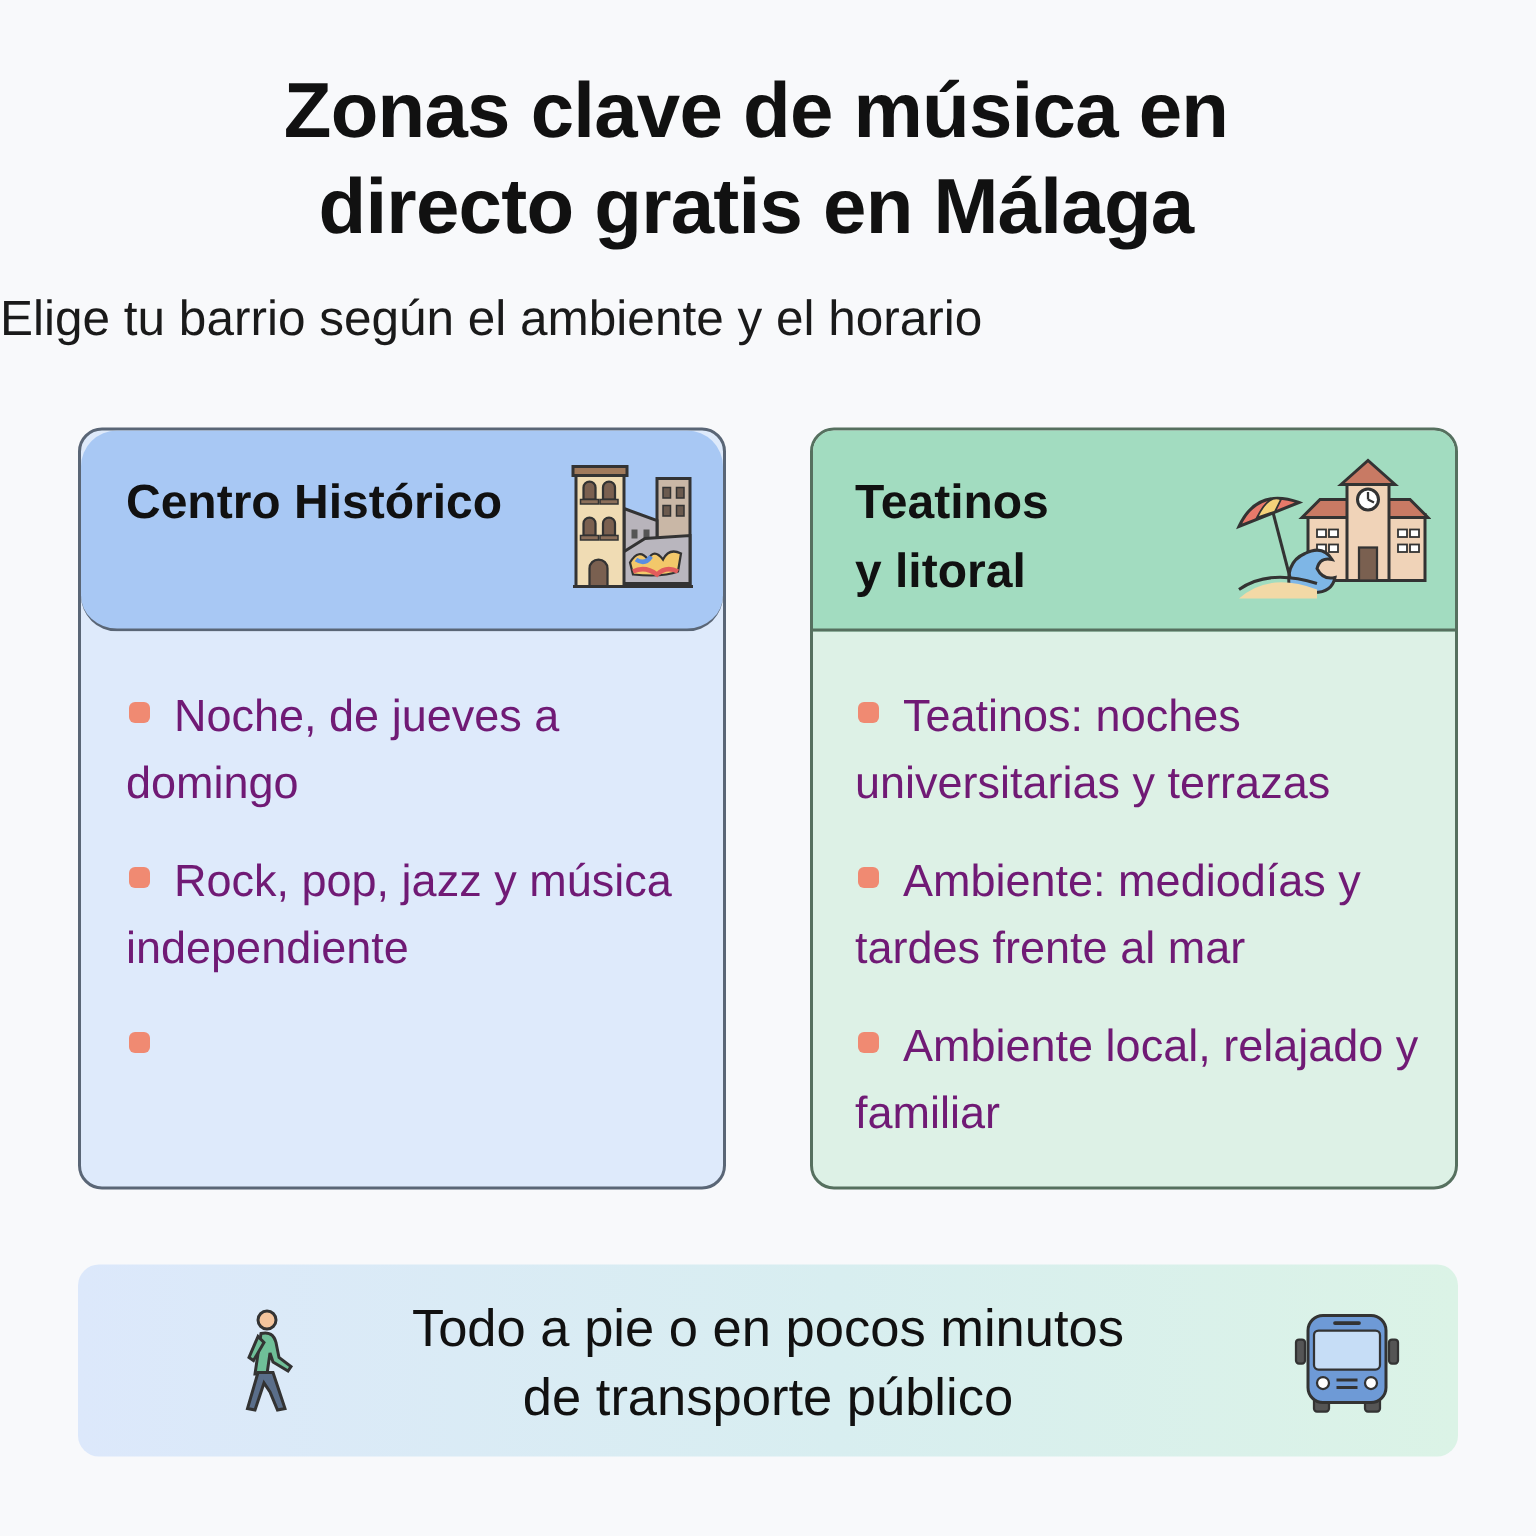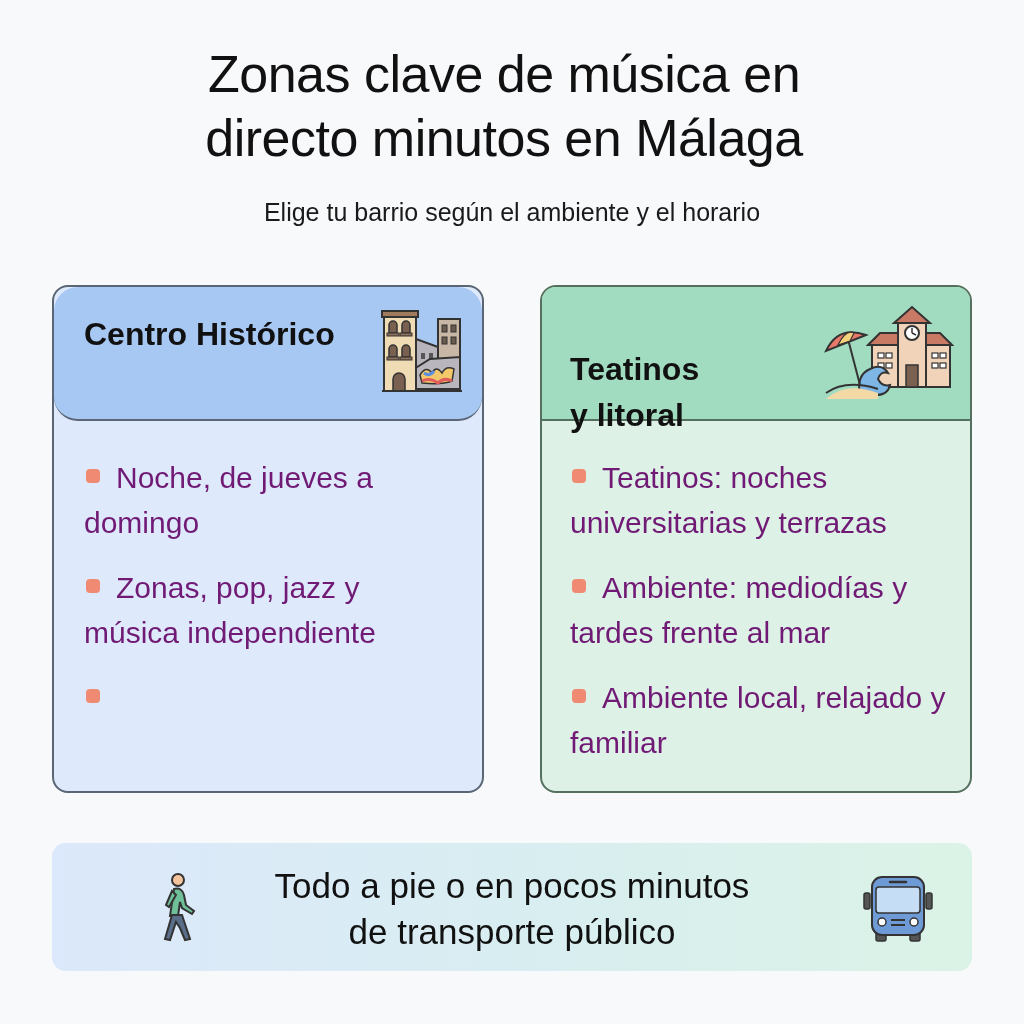--- a/index.html
+++ b/index.html
@@ -7,31 +7,31 @@
     body {
       background: #f8f9fb;
       font-family: "Liberation Sans", "DejaVu Sans", sans-serif;
       color: #111;
       position: relative;
       overflow: hidden;
     }
     .title {
       position: absolute; left: 0; right: 16px; top: 42px;
       text-align: center;
-      font-weight: 400;
+      font-weight: 700;
       font-size: 52px;
       line-height: 64px;
       letter-spacing: -0.5px;
       color: #111;
     }
     .title span { display: block; }
     .subtitle {
       position: absolute; left: 0; right: 0; top: 190px;
-      text-align: center;
-      font-size: 25px;
+      text-align: left;
+      font-size: 33px;
       line-height: 44px;
       color: #1a1a1a;
     }
     .card {
       position: absolute;
       top: 285px;
       width: 432px;
       height: 508px;
       border-radius: 16px;
       border: 2px solid #5a6676;
@@ -46,21 +46,21 @@
     }
     .card.left .card-head { background: #a8c8f4; border-radius: 24px; }
     .card.right .card-head { background: #a2dcc0; border-bottom-color: #56705f; }
     .card-title {
       position: absolute; left: 30px; top: 24px;
       font-weight: 700;
       font-size: 32px;
       line-height: 46px;
       color: #111;
     }
-    .card.right .card-title { left: 28px; margin-top: 35px; }
+    .card.right .card-title { left: 28px; }
     .card-title span { display: block; }
     .card-icon { position: absolute; }
     .card.left .card-icon { left: 326px; top: 22px; width: 84px; height: 86px; }
     .card.right .card-icon { left: 282px; top: 16px; width: 130px; height: 100px; }
     .bullets {
       position: absolute; left: 30px; right: 20px; top: 168px;
     }
     .card.right .bullets { left: 28px; }
     .bullet {
       font-size: 30px;
@@ -94,21 +94,21 @@
     }
     .footer-text span { display: block; }
     .walker-icon { position: absolute; left: 104px; top: 28px; width: 48px; height: 72px; }
     .bus-icon { position: absolute; left: 808px; top: 30px; width: 76px; height: 70px; }
   </style>
 </head>
 <body>
 
 <div class="title">
   <span>Zonas clave de música en</span>
-  <span>directo minutos en Málaga</span>
+  <span>directo gratis en Málaga</span>
 </div>
 <div class="subtitle">Elige tu barrio según el ambiente y el horario</div>
 
 <div class="card left">
   <div class="card-head">
     <div class="card-title">
       <span>Centro Histórico</span>
     </div>
     <svg class="card-icon" viewBox="0 0 84 86">
 
@@ -139,21 +139,21 @@
       <rect x="20" y="48" width="12" height="3" fill="#8c6f5a" stroke="#333" stroke-width="1"></rect>
       <path d="M13 82 v-12 a6 6 0 0 1 12 0 v12 z" fill="#7a6050" stroke="#333" stroke-width="1.5"></path>
       <line x1="2" y1="82" x2="82" y2="82" stroke="#333" stroke-width="2"></line>
     </svg>
   </div>
   <div class="bullets">
     <div class="bullet">
       <span class="dot"></span><b></b><span>Noche, de jueves a domingo</span>
     </div>
     <div class="bullet">
-      <span class="dot"></span><b></b><span>Zonas, pop, jazz y música independiente</span>
+      <span class="dot"></span><b></b><span>Rock, pop, jazz y música independiente</span>
     </div>
     <div class="bullet">
       <span class="dot"></span><b></b>
     </div>
   </div>
 </div>
 
 <div class="card right">
   <div class="card-head">
     <div class="card-title">

